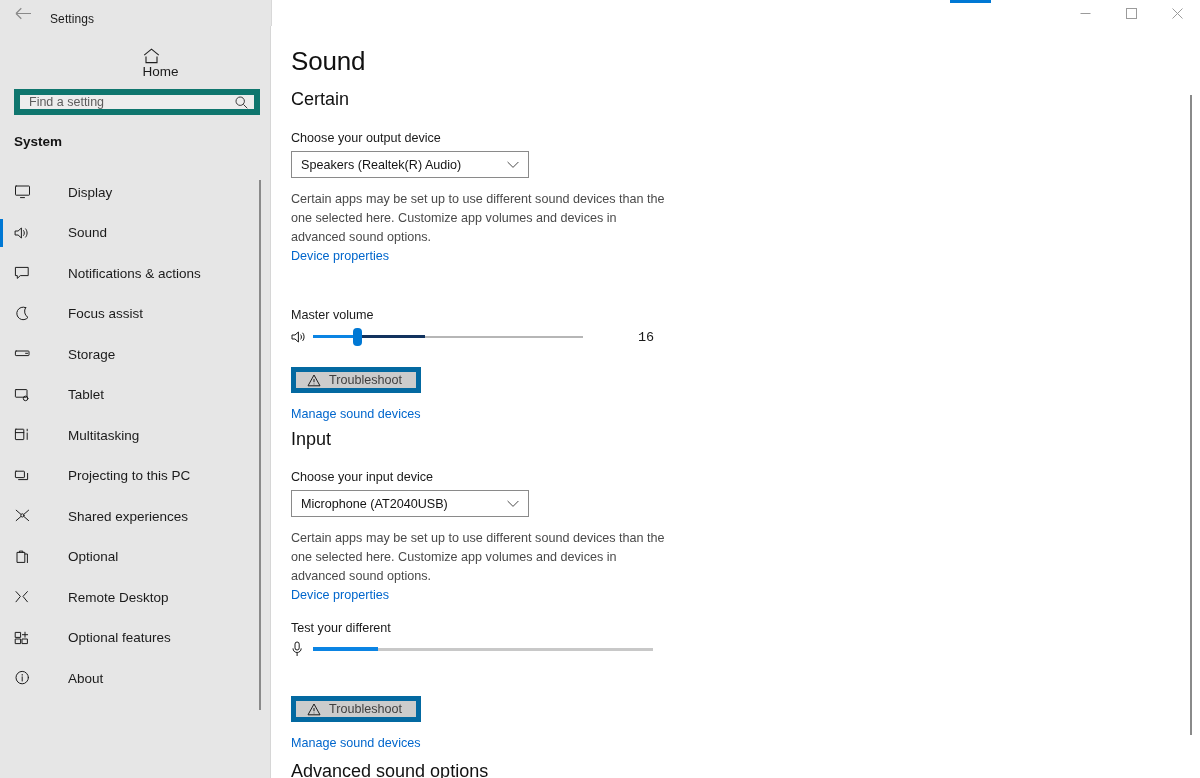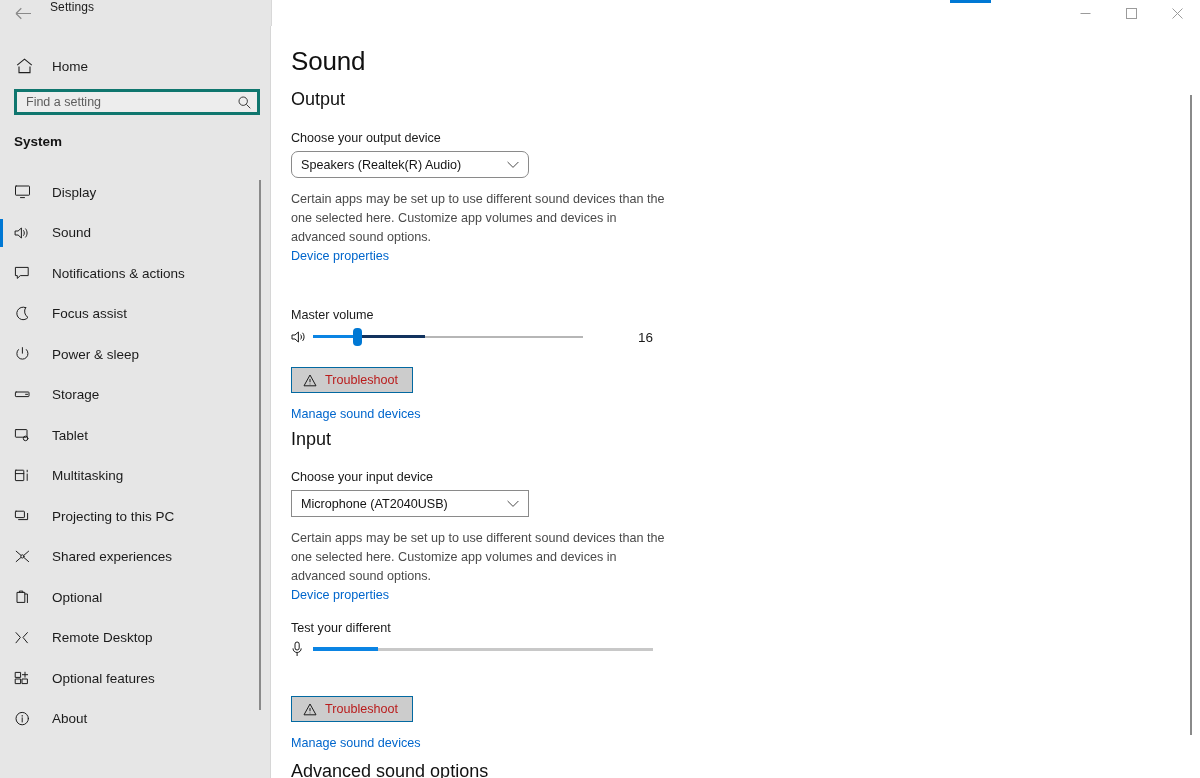--- a/index.html
+++ b/index.html
@@ -11,21 +11,21 @@
   }
   #app { position: relative; width: 1200px; height: 778px; background:#ffffff; }
 
   
   .titlebar {
     position: absolute; left:0; top:0; width:1200px; height:26px;
     background:#e6e6e6;
   }
   .titlebar-left {
     position:absolute; left:0; top:0; width:271px; height:26px;
-    background:#e6e6e6; display:flex; align-items:flex-start;
+    background:#e6e6e6; display:flex; align-items:flex-end;
   }
   .back-arrow {
     width:46px; height:26px; display:flex; align-items:center; justify-content:center;
     color:#8a8a8a;
   }
   .back-arrow svg { display:block; }
   .app-title {
     font-size:12px; color:#1a1a1a; letter-spacing:.1px; padding-left:4px;
   }
   .titlebar-right {
@@ -46,32 +46,32 @@
   .titlebar-divider {
     position:absolute; left:271px; top:0; width:1px; height:26px; background:#d8d8d8;
   }
 
   
   .sidebar {
     position:absolute; left:0; top:26px; width:271px; height:752px;
     background:#e6e6e6; overflow:hidden;
   }
   .home-row {
-    position:absolute; left:2px; top:22px; width:271px; height:36px;
-    display:flex; align-items:center; padding-left:14px;
+    position:absolute; left:16px; top:22px; width:271px; height:36px;
+    display:flex; align-items:center; padding-left:14px;flex-direction:column;
   }
   .home-icon { width:32px; display:flex; align-items:center; color:#202020; }
   .home-label { font-size:13.5px; color:#1b1b1b; margin-left:4px; }
 
   .search-wrap {
     position:absolute; left:14px; top:63px; width:246px; height:26px;
   }
   .search-box {
     width:100%; height:100%;
-    background:#ededed; border:3px solid #0f766e;
+    background:#ededed; border:6px solid #0f766e;
     display:flex; align-items:center; padding:0 6px 0 9px;
   }
   .search-box input {
     flex:1; border:none; outline:none; background:transparent;
     font-family:"Liberation Sans", sans-serif; font-size:12.5px; color:#3a3a3a;
   }
   .search-box input::placeholder { color:#5d5d5d; }
   .search-icon { color:#3a3a3a; display:flex; align-items:center; }
 
   .group-title {
@@ -86,21 +86,21 @@
   }
   .nav-item .sel-bar {
     position:absolute; left:0; top:6px; width:3px; height:28px; background:#0078d4;
     display:none;
   }
   .nav-item.selected .sel-bar { display:block; }
   .nav-icon {
     width:32px; min-width:32px; display:flex; align-items:center; justify-content:flex-start;
     color:#1d1d1d;
   }
-  .nav-label { font-size:13.5px; color:#1b1b1b; margin-left:6px; white-space:nowrap; }
+  .nav-label { font-size:13.5px; color:#1b1b1b; margin-left:22px; white-space:nowrap; }
   .sidebar-scroll-thumb {
     position:absolute; right:10px; top:154px; width:2px; height:530px;
     background:#8a8a8a;
   }
   .sidebar-edge {
     position:absolute; left:270px; top:26px; width:1px; height:752px; background:#d6d6d6;
   }
 
   
   .content {
@@ -122,23 +122,23 @@
 
   .combo {
     width:238px; height:27px; border:1px solid #8a8a8a; background:#ffffff;
     display:flex; align-items:center; justify-content:space-between;
     padding:0 9px 0 9px;
   }
   .combo-value { font-size:12.6px; color:#141414; white-space:nowrap; }
   .combo-arrow { color:#4a4a4a; display:flex; align-items:center; }
 
   .btn {
-    height:26px; background:#cccccc; border:1px solid #0369a1;
+    height:26px; background:#cccccc; border:5px solid #0369a1;
     display:inline-flex; align-items:center; padding:0 14px 0 11px;
-    font-size:12.6px; color:#b91c1c; cursor:pointer;
+    font-size:12.6px; color:#404040; cursor:pointer;
   }
   .btn .warn-icon { display:flex; align-items:center; margin-right:8px; color:#1d1d1d; }
 
   
   .slider-row { position:absolute; display:flex; align-items:center; }
   .spk-icon { width:22px; color:#1a1a1a; display:flex; align-items:center; }
   .slider { position:relative; width:270px; height:18px; }
   .slider .track-rest {
     position:absolute; left:0; top:8px; width:270px; height:2px; background:#b6b6b6;
   }
@@ -266,29 +266,20 @@
           <span class="nav-icon">
             <svg width="18" height="16" viewBox="0 0 18 16" fill="none" stroke="currentColor" stroke-width="1" stroke-linecap="round" stroke-linejoin="round">
               <path d="M11.6 1.6a6.3 6.3 0 1 0 2.4 9.8A7 7 0 0 1 11.6 1.6z"></path>
             </svg>
           </span>
           <span class="nav-label">Focus assist</span>
         </div>
         <div class="nav-item">
           <span class="nav-icon">
             <svg width="18" height="16" viewBox="0 0 18 16" fill="none" stroke="currentColor" stroke-width="1" stroke-linecap="round" stroke-linejoin="round">
-              <path d="M8.4 1.6v5.6"></path>
-              <path d="M4.4 3.6a5.6 5.6 0 1 0 8 0"></path>
-            </svg>
-          </span>
-          <span class="nav-label">Power &amp; sleep</span>
-        </div>
-        <div class="nav-item">
-          <span class="nav-icon">
-            <svg width="18" height="16" viewBox="0 0 18 16" fill="none" stroke="currentColor" stroke-width="1" stroke-linecap="round" stroke-linejoin="round">
               <rect x="1.4" y="5" width="13.6" height="4.6" rx="0.7"></rect>
               <path d="M11.6 7.3h2"></path>
             </svg>
           </span>
           <span class="nav-label">Storage</span>
         </div>
         <div class="nav-item">
           <span class="nav-icon">
             <svg width="18" height="16" viewBox="0 0 18 16" fill="none" stroke="currentColor" stroke-width="1" stroke-linecap="round" stroke-linejoin="round">
               <rect x="1.4" y="2.6" width="11.6" height="7.6" rx="0.6"></rect>
@@ -368,40 +359,40 @@
       </div>
 
     <div class="sidebar-scroll-thumb"></div>
   </div>
   <div class="sidebar-edge"></div>
 
   <div class="content">
 
     <div class="page-title">Sound</div>
 
-    <div class="section-head" style="position:absolute;left:20px;top:63px;">Output</div>
+    <div class="section-head" style="position:absolute;left:20px;top:63px;">Certain</div>
 
     <div class="field-label" style="position:absolute;left:20px;top:105px;">Choose your output device</div>
 
-    <div class="combo" style="position:absolute;left:20px;top:125px;border-radius:7px;">
+    <div class="combo" style="position:absolute;left:20px;top:125px;">
       <span class="combo-value">Speakers (Realtek(R) Audio)</span>
       <span class="combo-arrow">
         <svg width="12" height="8" viewBox="0 0 12 8" fill="none" stroke="currentColor" stroke-width="1">
             <path d="M0.6 1L6 6.4L11.4 1"></path>
           </svg>
       </span>
     </div>
 
     <div class="body-text" style="position:absolute;left:20px;top:164px;width:378px;">Certain apps may be set up to use different sound devices than the one selected here. Customize app volumes and devices in advanced sound options.</div>
 
     <a class="link" style="position:absolute;left:20px;top:223px;">Device properties</a>
 
     <div class="field-label" style="position:absolute;left:20px;top:282px;">Master volume</div>
 
-    <div class="slider-row" style="left:20px;top:302px;">
+    <div class="slider-row" style="left:20px;top:302px;font-family:Liberation Mono, monospace;">
       <span class="spk-icon">
         <svg width="16" height="14" viewBox="0 0 16 14" fill="none" stroke="currentColor" stroke-width="1">
           <path d="M1 5h3l3.4-3v10L4 9H1z"></path>
           <path d="M9.6 4.6c1.1 1.3 1.1 3.5 0 4.8"></path>
           <path d="M11.6 2.8c2 2.3 2 5.8 0 8.1"></path>
         </svg>
       </span>
       <span class="slider">
         <span class="track-rest"></span>
         <span class="track-dark"></span>

